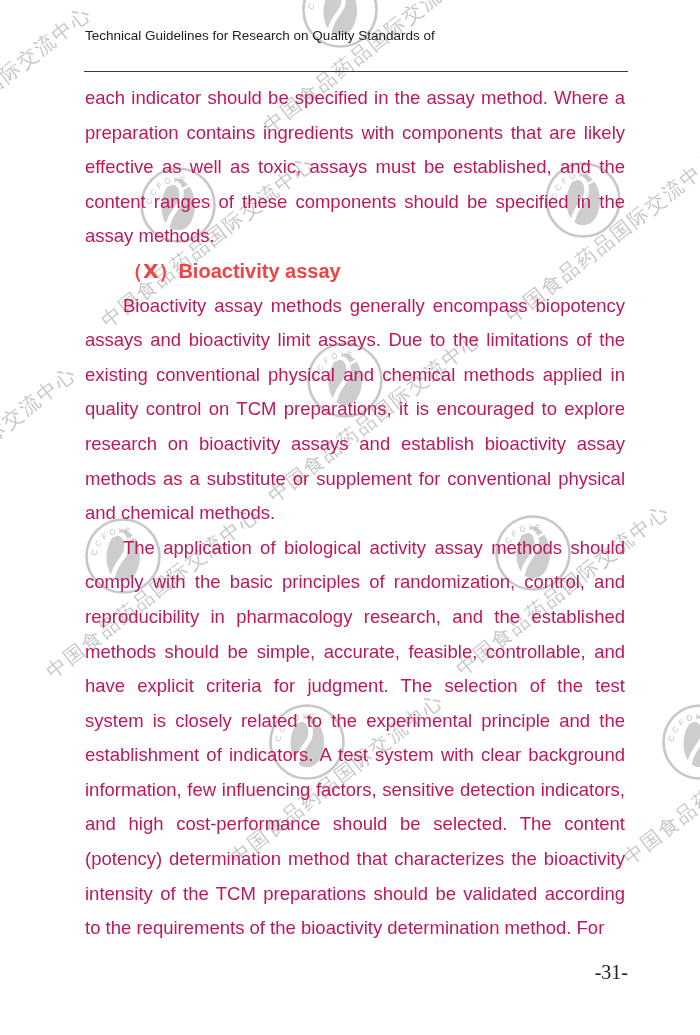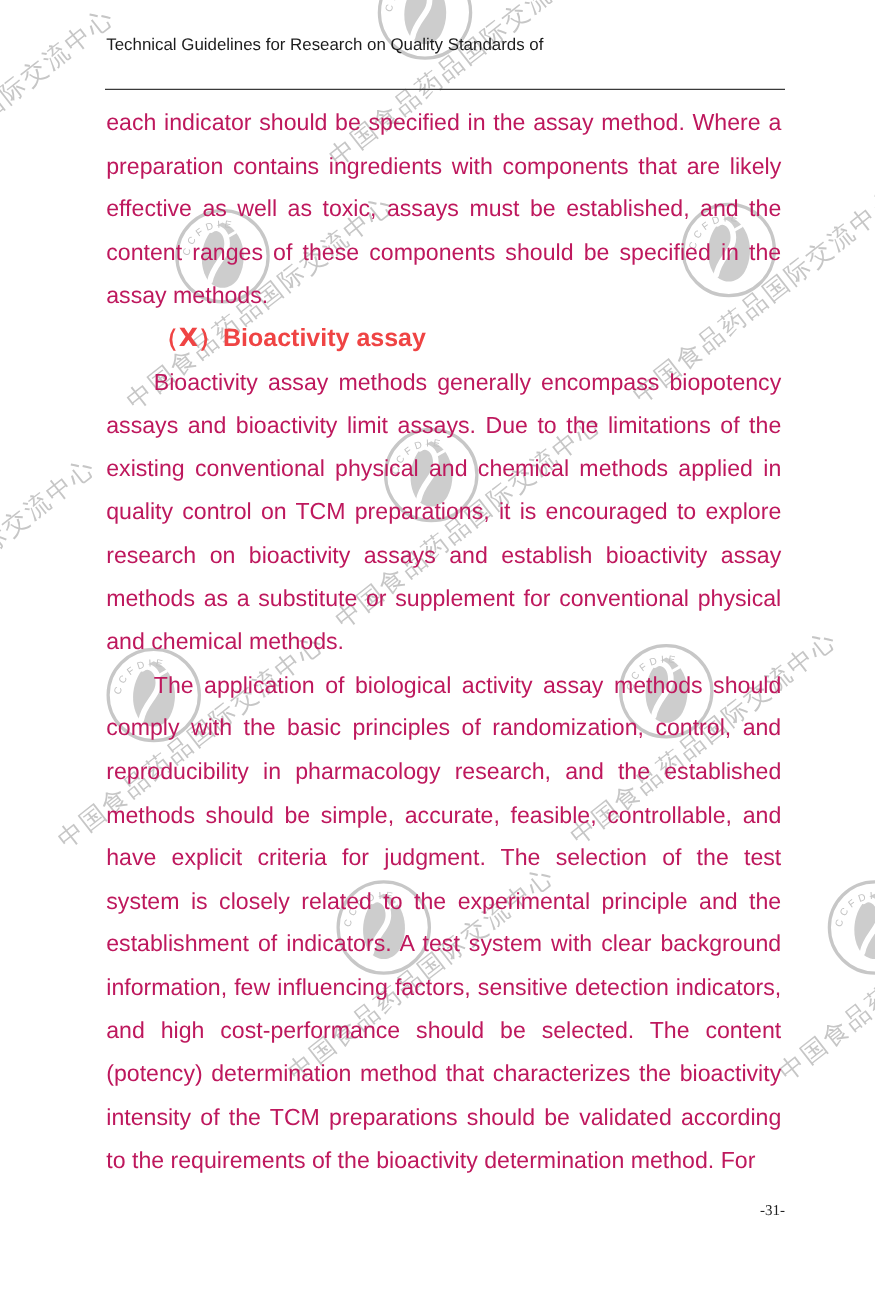--- a/index.html
+++ b/index.html
@@ -65,21 +65,21 @@
     line-height: 34.6px;
     color: #ef4444;
     text-align: left;
   }
 
   
   .pagenum {
     position: absolute; top: 961px; right: 72px;
     z-index: 1;
     font-family: "Liberation Serif", "DejaVu Serif", serif;
-    font-size: 12px;
+    font-size: 20px;
     color: #222222;
   }
 </style>
 </head>
 <body>
 
 <svg width="0" height="0" style="position:absolute" aria-hidden="true">
   <defs>
     <path id="wmArc" d="M 13 44 A 27 27 0 0 1 67 44" fill="none"></path>
     <symbol id="wmLogo" viewBox="0 0 80 80">

